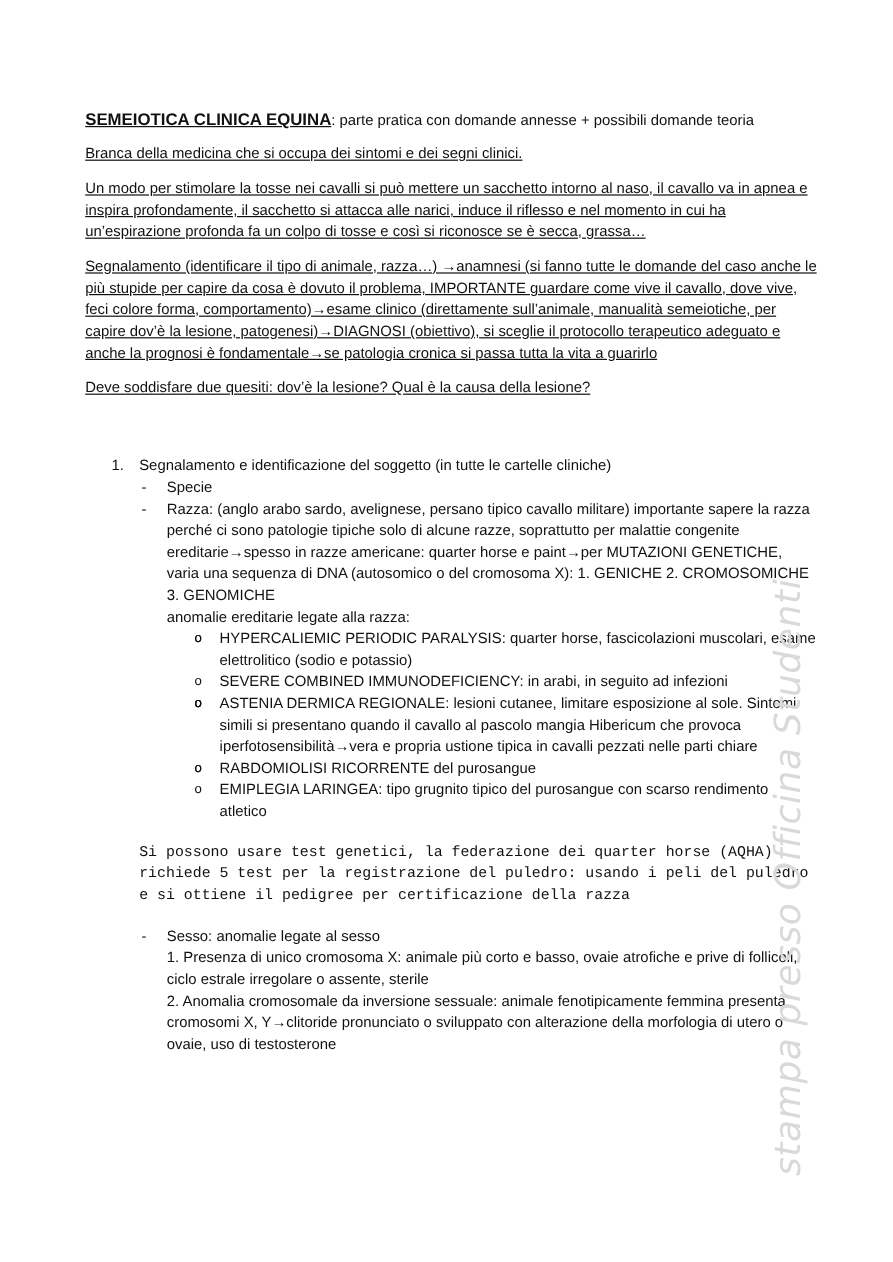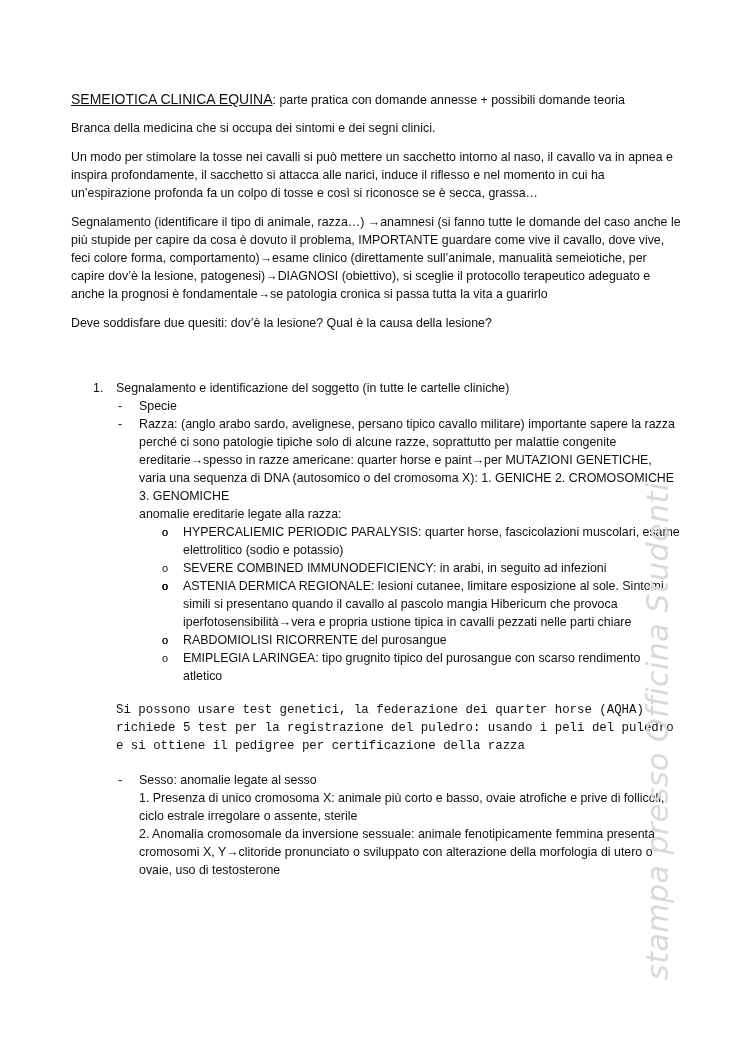--- a/index.html
+++ b/index.html
@@ -3,22 +3,22 @@
   <meta charset="utf-8">
   <style>
     html, body { margin: 0; padding: 0; background: #ffffff; }
     body {
       width: 744px; height: 1052px; position: relative; overflow: hidden;
       font-family: "Liberation Sans", sans-serif; color: #111; font-size: 12.4px;
     }
     .page { position: absolute; left: 71px; top: 90px; width: 610px; }
     p { margin: 0; line-height: 18px; }
     .title-line { margin-bottom: 10px; }
-    .title { font-weight: normal; text-decoration: underline; font-size: 14px; }
-    .para { margin-bottom: 11px; }
+    .title { font-weight: bold; text-decoration: underline; font-size: 14px; }
+    .para { margin-bottom: 11px; text-decoration: underline; }
     .gap { height: 36px; }
     .ol-item { position: relative; padding-left: 45px; line-height: 18px; }
     .ol-num { position: absolute; left: 22px; top: 0; }
     .dash-list { padding-left: 45px; }
     .dash-item { position: relative; padding-left: 23px; line-height: 18px; }
     .dash-mark { position: absolute; left: 2px; top: 0; }
     .sub-text { line-height: 18px; }
     .circle-list { padding-left: 22px; }
     .circle-item { position: relative; padding-left: 22px; line-height: 18px; }
     .circle-mark { position: absolute; left: 1px; top: 0; font-size: 11px; }

